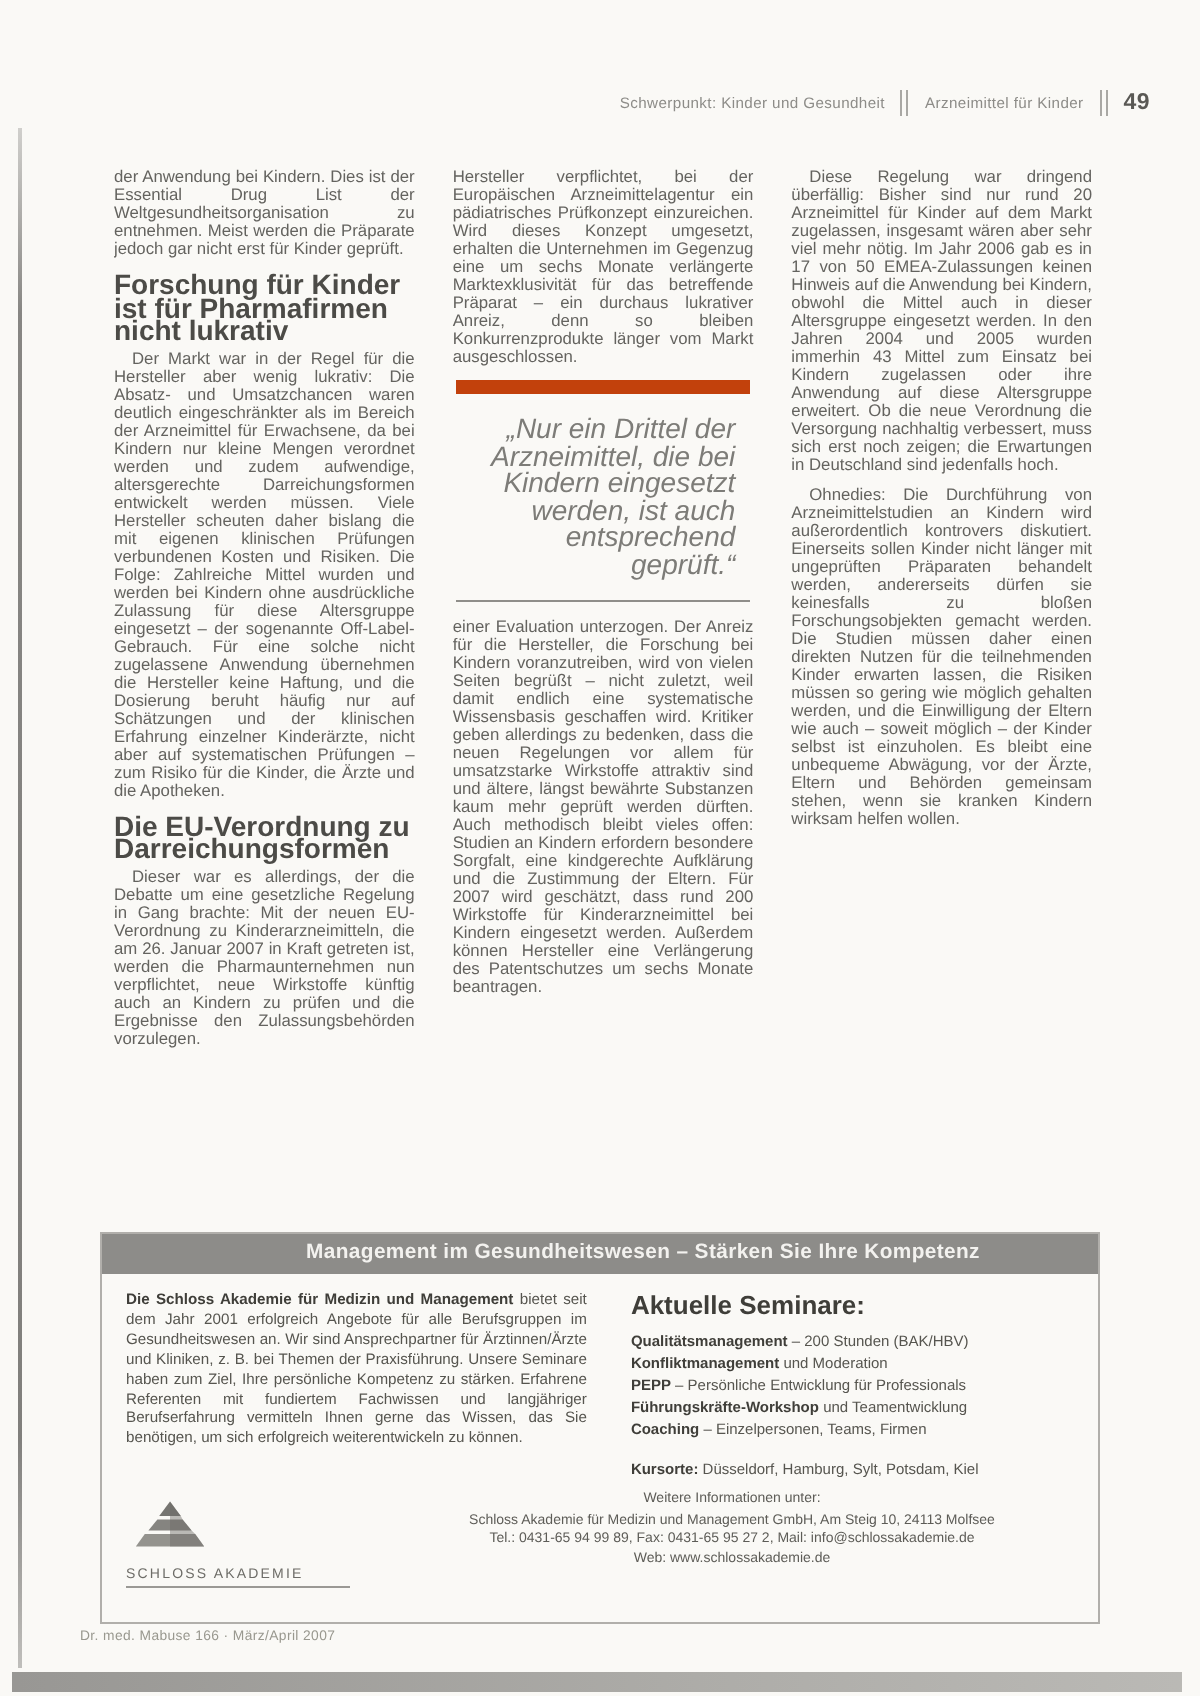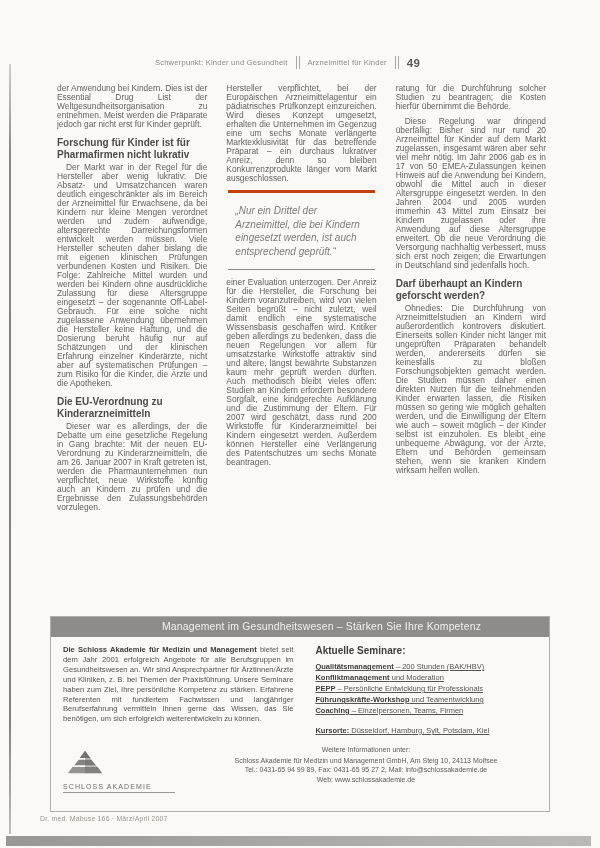--- a/index.html
+++ b/index.html
@@ -15,22 +15,22 @@
     background: linear-gradient(#c9c8c5, #73726f 12%, #6b6a67 85%, #b5b4b1);
     opacity: .85;
   }
   .edge-bottom {
     position: absolute; left: 6px; right: 9px; bottom: 2px; height: 10px;
     background: linear-gradient(90deg, #8d8c89, #a5a4a0 60%, #b3b2ae);
     opacity: .9;
   }
   
   .header {
-    position: absolute; top: 56px; left: 0; right: 25px;
-    text-align: center; font-size: 7.6px; color: #8d8c88;
+    position: absolute; top: 45px; left: 0; right: 25px;
+    text-align: right; font-size: 7.6px; color: #8d8c88;
     letter-spacing: .2px; white-space: nowrap;
   }
   .vsep {
     display: inline-block; width: 4px; height: 13px; margin: 0 8px;
     border-left: 1px solid #a9a8a4; border-right: 1px solid #a9a8a4;
     vertical-align: middle;
   }
   .h-num { font-size: 11.5px; font-weight: bold; color: #5a5955; vertical-align: middle; }
   .h-lbl { vertical-align: middle; }
   
@@ -39,49 +39,49 @@
     display: flex; gap: 19px; overflow: hidden;
   }
   .col { flex: 1; min-width: 0; }
   .body-text {
     margin: 0 0 6px 0; font-size: 8.4px; line-height: 9px;
     color: #64635f; text-align: justify; hyphens: auto;
     filter: blur(0.32px);
   }
   .indent { text-indent: 9px; }
   .subhead {
-    margin: 8px 0 3px 0; font-size: 10px; line-height: 11.5px;
+    margin: 8px 0 3px 0; font-size: 14px; line-height: 11.5px;
     font-weight: bold; color: #4c4b47; filter: blur(0.25px);
   }
   .pullquote {
     margin: 7px 2px 8px 2px; padding: 11px 7px;
-    border-top: 3px solid #c2410c; border-bottom: 1px solid #8f8e8a;
-    font-style: italic; font-size: 10px; line-height: 13.5px;
-    text-align: left; color: #7d7c78; filter: blur(0.3px);
+    border-top: 7px solid #c2410c; border-bottom: 1px solid #8f8e8a;
+    font-style: italic; font-size: 14px; line-height: 13.5px;
+    text-align: right; color: #7d7c78; filter: blur(0.3px);
   }
   
   .ad {
     position: absolute; left: 50px; top: 616px; width: 500px; height: 196px;
     border: 1px solid #b1afab; background: #faf9f6;
   }
   .ad-bar {
     height: 20px; line-height: 20px; background: #8d8c89;
-    color: #f3f2ef; font-weight: normal; font-size: 10.4px;
+    color: #f3f2ef; font-weight: bold; font-size: 10.4px;
     text-align: center; letter-spacing: .2px; filter: blur(0.2px); padding-left: 43px;
   }
   .ad-cols { display: flex; gap: 22px; padding: 8px 12px 0 12px; }
   .ad-left { flex: 1.04; min-width: 0; }
   .ad-right { flex: 1; min-width: 0; }
   .ad-text {
     margin: 0; font-size: 7.6px; line-height: 9.9px; color: #56554f;
     text-align: justify; hyphens: auto; filter: blur(0.28px);
   }
   .ad-lead { color: #3f3e39; }
-  .ad-subhead { font-size: 10px; font-weight: bold; color: #3f3e39; margin-bottom: 5px; filter: blur(0.25px); }
-  .sem-line { font-size: 7.5px; line-height: 11px; color: #56554f; white-space: nowrap; overflow: hidden; filter: blur(0.28px); text-decoration: underline; }
+  .ad-subhead { font-size: 13px; font-weight: bold; color: #3f3e39; margin-bottom: 5px; filter: blur(0.25px); }
+  .sem-line { font-size: 7.5px; line-height: 11px; color: #56554f; white-space: nowrap; overflow: hidden; filter: blur(0.28px); }
   .sem-line b { color: #3f3e39; }
   .sem-locations { margin-top: 9px; }
   .ad-bottom { position: absolute; left: 12px; right: 12px; top: 126px; display: flex; align-items: flex-start; }
   .ad-logo { width: 132px; padding-top: 6px; }
   .logo-caption {
     margin-top: 3px; font-size: 7px; letter-spacing: 1.1px; color: #6d6c67;
     border-bottom: 1px solid #9a9995; padding-bottom: 2px; width: 112px;
     filter: blur(0.25px); white-space: nowrap;
   }
   .ad-contact { flex: 1; text-align: center; font-size: 7px; line-height: 9.6px; color: #5d5c57; padding-top: 2px; filter: blur(0.28px); }
@@ -103,34 +103,32 @@
   <div class="header">
     <span class="h-lbl">Schwerpunkt: Kinder und Gesundheit</span><span class="vsep"></span><span class="h-lbl">Arzneimittel für Kinder</span><span class="vsep"></span><span class="h-num">49</span>
   </div>
 
   <div class="cols">
 
     <div class="col">
       <p class="body-text">der Anwendung bei Kindern. Dies ist der Essential Drug List der Weltgesundheitsorganisation zu entnehmen. Meist werden die Präparate jedoch gar nicht erst für Kinder geprüft.</p>
       <h3 class="subhead">Forschung für Kinder ist für Pharmafirmen nicht lukrativ</h3>
       <p class="body-text indent">Der Markt war in der Regel für die Hersteller aber wenig lukrativ: Die Absatz- und Umsatzchancen waren deutlich eingeschränkter als im Bereich der Arzneimittel für Erwachsene, da bei Kindern nur kleine Mengen verordnet werden und zudem aufwendige, altersgerechte Darreichungsformen entwickelt werden müssen. Viele Hersteller scheuten daher bislang die mit eigenen klinischen Prüfungen verbundenen Kosten und Risiken. Die Folge: Zahlreiche Mittel wurden und werden bei Kindern ohne ausdrückliche Zulassung für diese Altersgruppe eingesetzt – der sogenannte Off-Label-Gebrauch. Für eine solche nicht zugelassene Anwendung übernehmen die Hersteller keine Haftung, und die Dosierung beruht häufig nur auf Schätzungen und der klinischen Erfahrung einzelner Kinderärzte, nicht aber auf systematischen Prüfungen – zum Risiko für die Kinder, die Ärzte und die Apotheken.</p>
-      <h3 class="subhead">Die EU-Verordnung zu Kinderarzneimitteln</h3>
+      <h3 class="subhead">Die EU-Verordnung zu Darreichungsformen</h3>
       <p class="body-text indent">Dieser war es allerdings, der die Debatte um eine gesetzliche Regelung in Gang brachte: Mit der neuen EU-Verordnung zu Kinderarzneimitteln, die am 26. Januar 2007 in Kraft getreten ist, werden die Pharmaunternehmen nun verpflichtet, neue Wirkstoffe künftig auch an Kindern zu prüfen und die Ergebnisse den Zulassungsbehörden vorzulegen.</p>
     </div>
 
     <div class="col">
       <p class="body-text">Hersteller verpflichtet, bei der Europäischen Arzneimittelagentur ein pädiatrisches Prüfkonzept einzureichen. Wird dieses Konzept umgesetzt, erhalten die Unternehmen im Gegenzug eine um sechs Monate verlängerte Marktexklusivität für das betreffende Präparat – ein durchaus lukrativer Anreiz, denn so bleiben Konkurrenzprodukte länger vom Markt ausgeschlossen.</p>
       <div class="pullquote">„Nur ein Drittel der Arzneimittel, die bei Kindern eingesetzt werden, ist auch entsprechend geprüft.“</div>
       <p class="body-text">einer Evaluation unterzogen. Der Anreiz für die Hersteller, die Forschung bei Kindern voranzutreiben, wird von vielen Seiten begrüßt – nicht zuletzt, weil damit endlich eine systematische Wissensbasis geschaffen wird. Kritiker geben allerdings zu bedenken, dass die neuen Regelungen vor allem für umsatzstarke Wirkstoffe attraktiv sind und ältere, längst bewährte Substanzen kaum mehr geprüft werden dürften. Auch methodisch bleibt vieles offen: Studien an Kindern erfordern besondere Sorgfalt, eine kindgerechte Aufklärung und die Zustimmung der Eltern. Für 2007 wird geschätzt, dass rund 200 Wirkstoffe für Kinderarzneimittel bei Kindern eingesetzt werden. Außerdem können Hersteller eine Verlängerung des Patentschutzes um sechs Monate beantragen.</p>
     </div>
 
     <div class="col">
-      <p class="body-text">ratung für die Durchführung solcher Studien zu beantragen; die Kosten hierfür übernimmt die Behörde.</p>
       <p class="body-text indent">Diese Regelung war dringend überfällig: Bisher sind nur rund 20 Arzneimittel für Kinder auf dem Markt zugelassen, insgesamt wären aber sehr viel mehr nötig. Im Jahr 2006 gab es in 17 von 50 EMEA-Zulassungen keinen Hinweis auf die Anwendung bei Kindern, obwohl die Mittel auch in dieser Altersgruppe eingesetzt werden. In den Jahren 2004 und 2005 wurden immerhin 43 Mittel zum Einsatz bei Kindern zugelassen oder ihre Anwendung auf diese Altersgruppe erweitert. Ob die neue Verordnung die Versorgung nachhaltig verbessert, muss sich erst noch zeigen; die Erwartungen in Deutschland sind jedenfalls hoch.</p>
-      <h3 class="subhead">Darf überhaupt an Kindern geforscht werden?</h3>
       <p class="body-text indent">Ohnedies: Die Durchführung von Arzneimittelstudien an Kindern wird außerordentlich kontrovers diskutiert. Einerseits sollen Kinder nicht länger mit ungeprüften Präparaten behandelt werden, andererseits dürfen sie keinesfalls zu bloßen Forschungsobjekten gemacht werden. Die Studien müssen daher einen direkten Nutzen für die teilnehmenden Kinder erwarten lassen, die Risiken müssen so gering wie möglich gehalten werden, und die Einwilligung der Eltern wie auch – soweit möglich – der Kinder selbst ist einzuholen. Es bleibt eine unbequeme Abwägung, vor der Ärzte, Eltern und Behörden gemeinsam stehen, wenn sie kranken Kindern wirksam helfen wollen.</p>
     </div>
 
   </div>
 
   <div class="ad">
     <div class="ad-bar">Management im Gesundheitswesen – Stärken Sie Ihre Kompetenz</div>
 
     <div class="ad-cols">
       <div class="ad-left">

